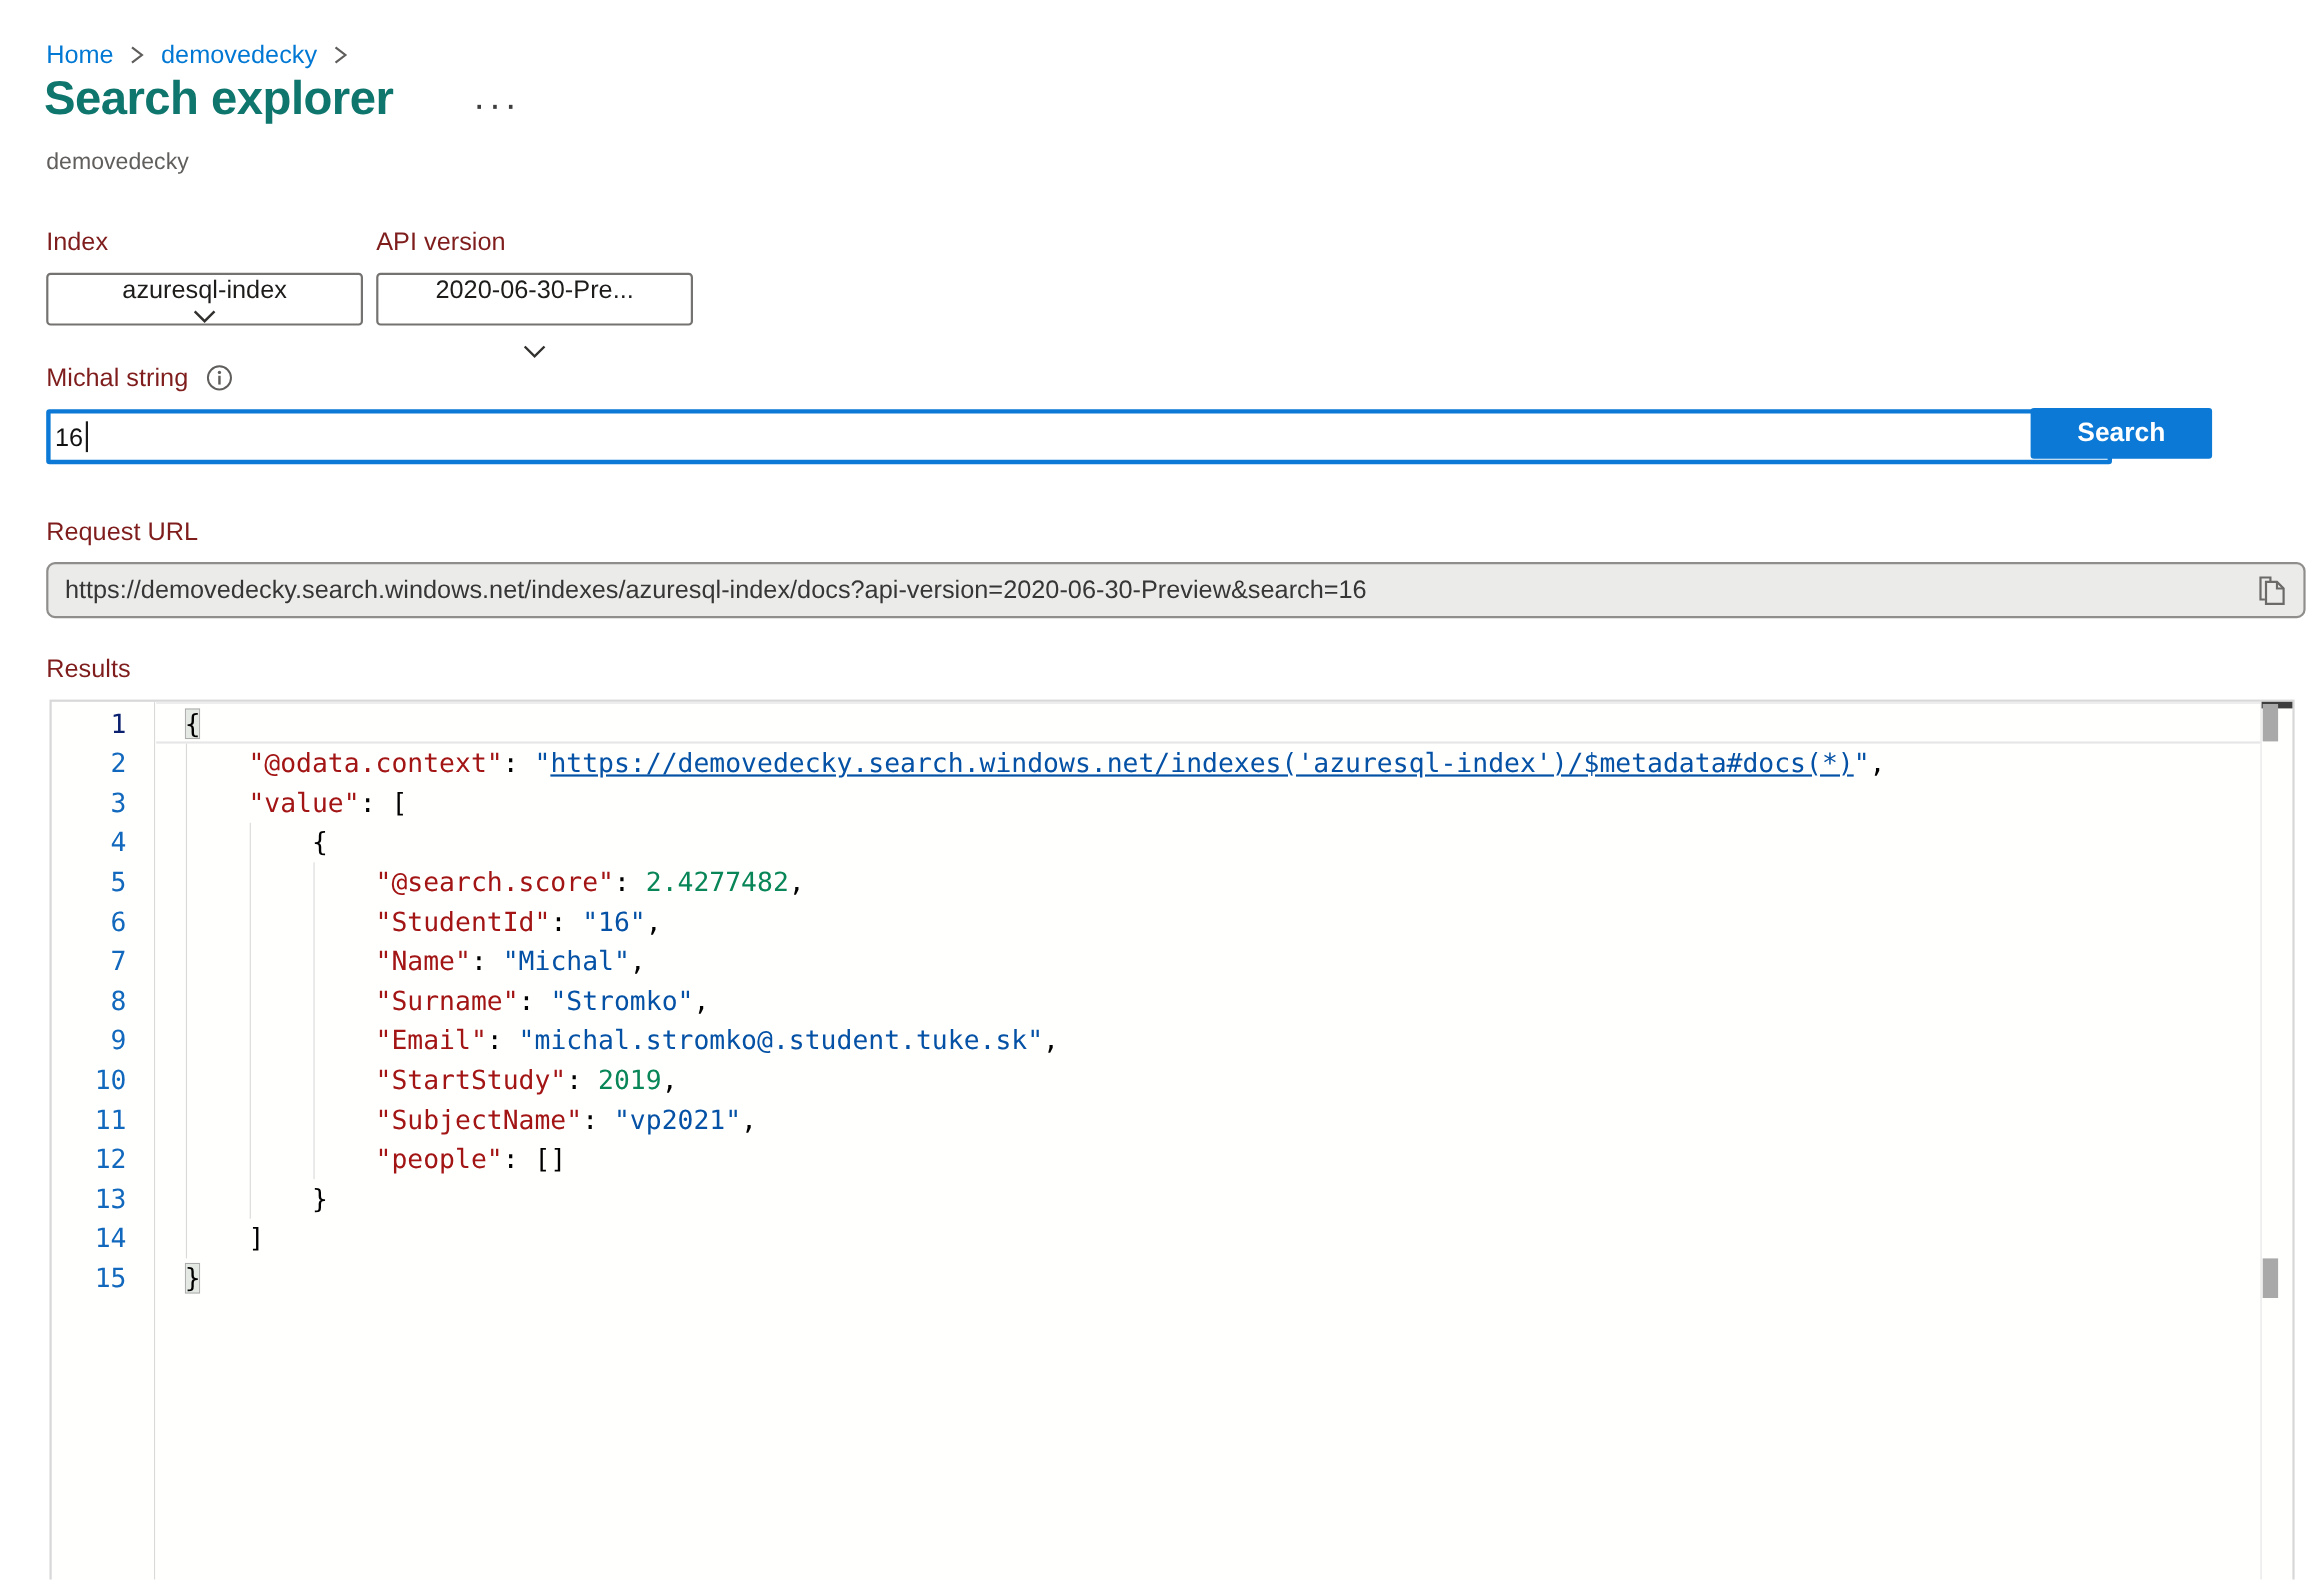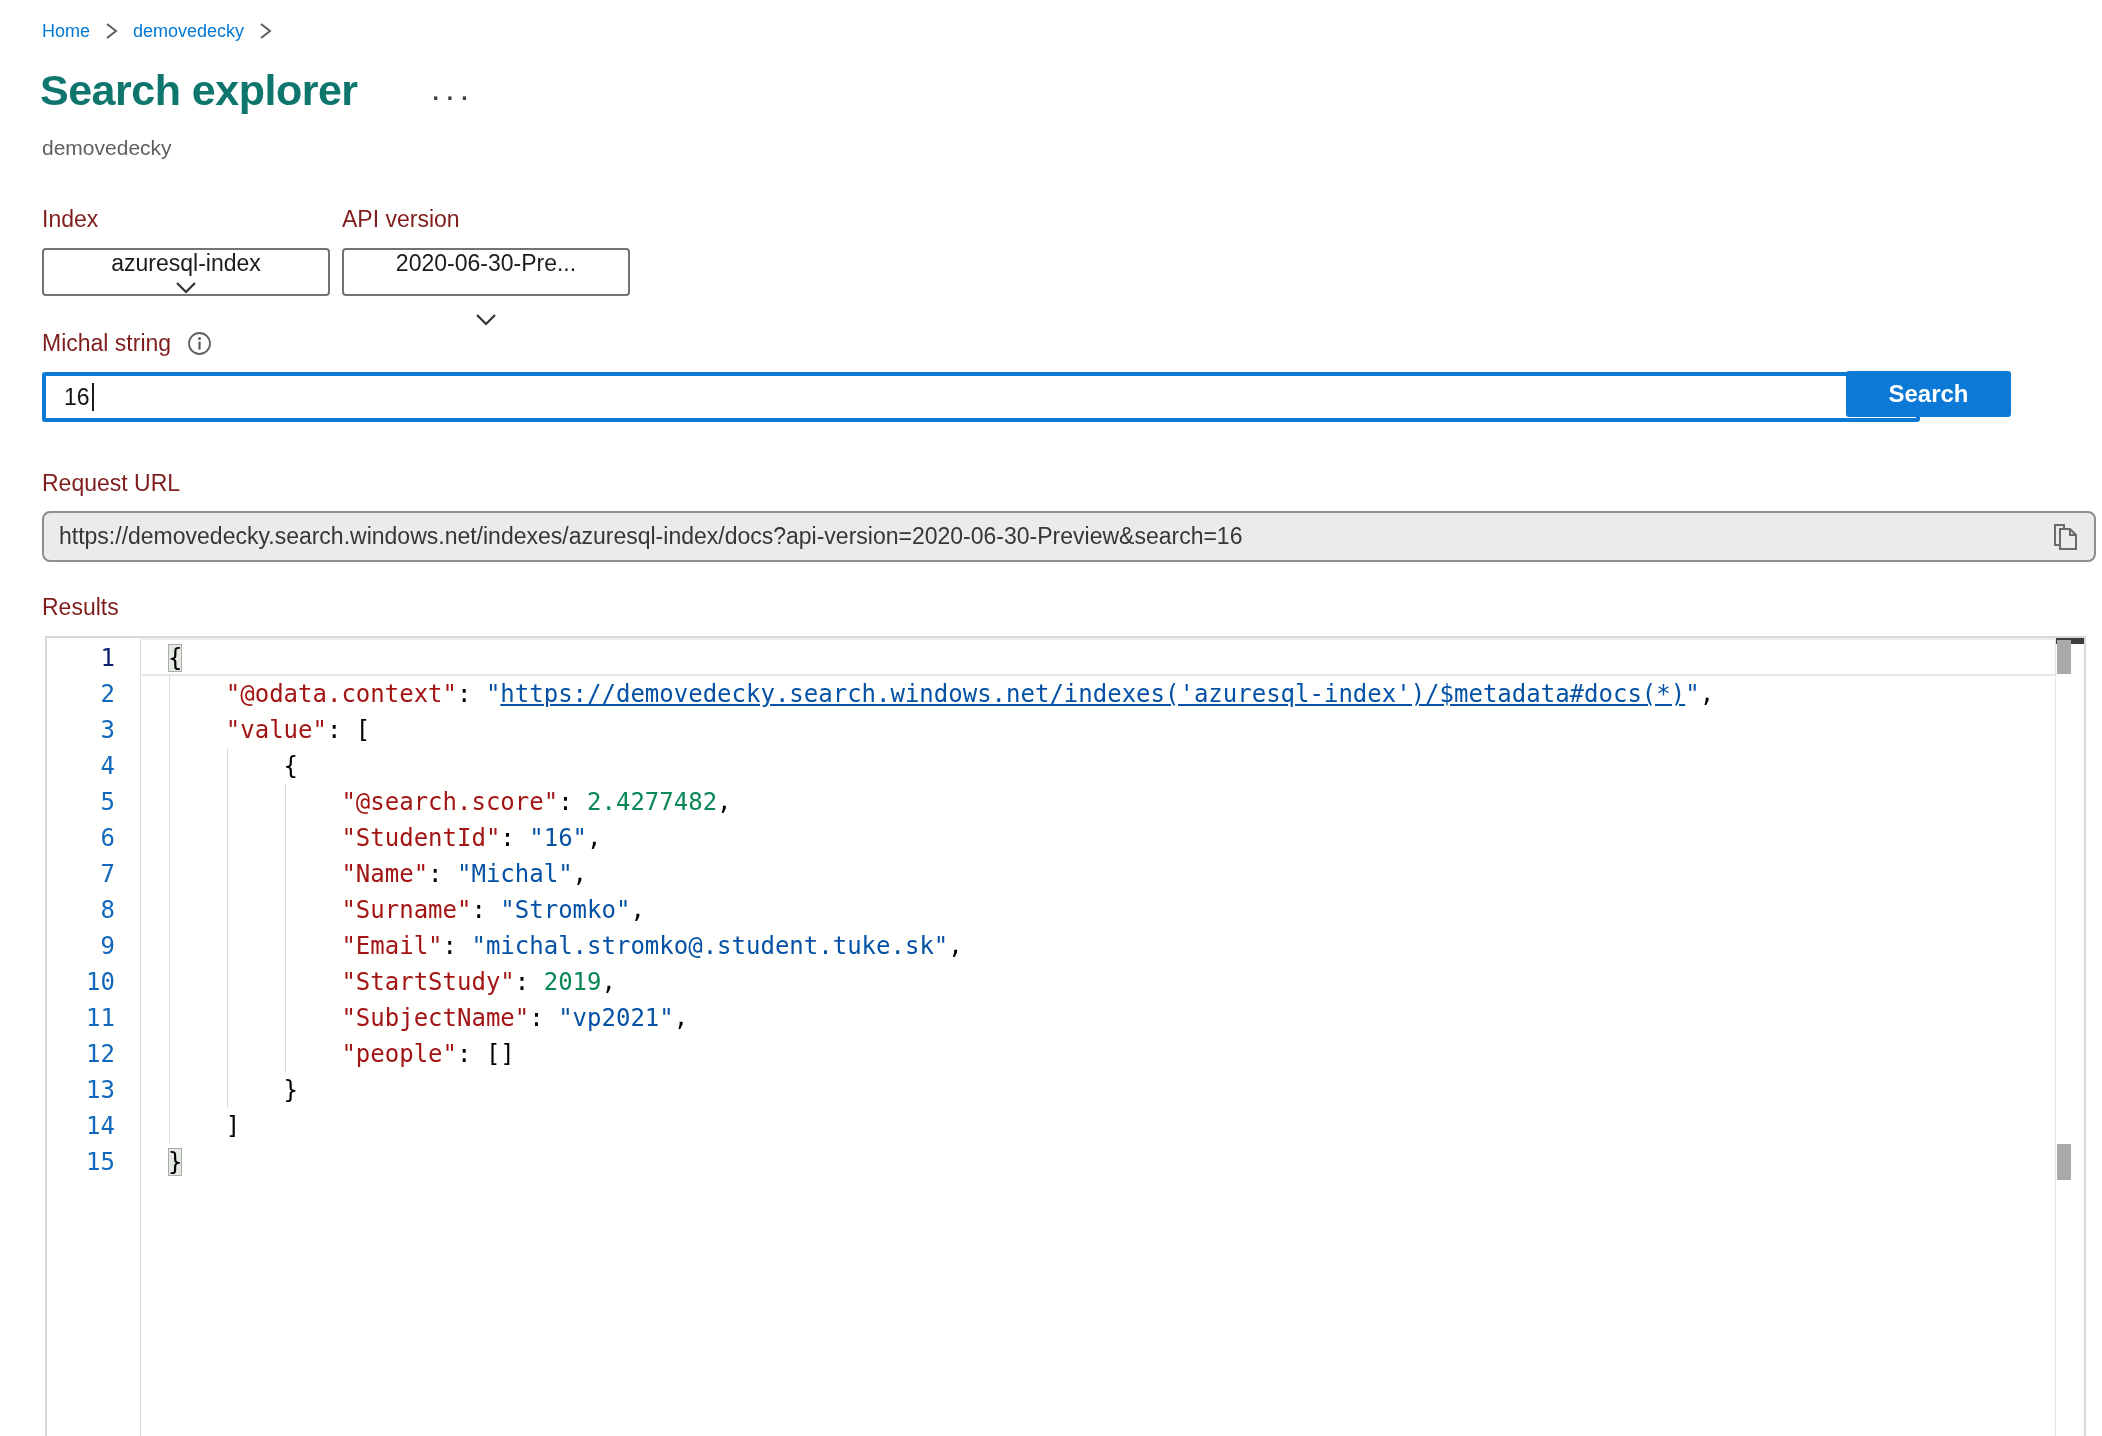--- a/index.html
+++ b/index.html
@@ -2,21 +2,21 @@
 <html style="--link-blue: #0078d4; --accent-blue: #0b79d5; --json-key: #a31515; --json-string: #0451a5; --json-number: #098658; --line-number: #1168bd; --active-line-number: #0b216f;"><head>
 <meta charset="utf-8">
 <style>
   html,body{margin:0;padding:0;}
   body{
     width:2102px;height:1436px;position:relative;overflow:hidden;
     background:#ffffff;font-family:"Liberation Sans",sans-serif;
     -webkit-font-smoothing:antialiased;
   }
   
-  .breadcrumb{position:absolute;left:42px;top:20px;display:flex;align-items:center;gap:15px;font-size:18px;}
+  .breadcrumb{position:absolute;left:42px;top:36px;display:flex;align-items:center;gap:15px;font-size:23px;}
   .crumb{color:var(--link-blue);cursor:pointer;}
   .crumb-sep svg{display:block;}
   
   .page-title{position:absolute;left:40px;top:66px;font-size:43px;font-weight:700;color:#0f766e;letter-spacing:-0.5px;}
   .more-btn{position:absolute;left:430px;top:78px;font-size:34px;color:#3d3d3d;letter-spacing:3px;cursor:pointer;line-height:34px;}
   .subtitle{position:absolute;left:42px;top:136px;font-size:21px;color:#615f5d;}
   
   .field-label{position:absolute;font-size:23px;color:#7f1d1d;}
   .lbl-index{left:42px;top:206px;}
   .lbl-api{left:342px;top:206px;}
@@ -26,21 +26,21 @@
   
   .dropdown{position:absolute;top:248px;width:288px;height:48px;box-sizing:border-box;
     border:2px solid #757371;border-radius:4px;background:#fff;display:flex;align-items:center;
     justify-content:space-between;padding:0 17px;font-size:23px;color:#1d1c1b;cursor:pointer;flex-direction:column;}
   .dd-index{left:42px;}
   .dd-api{left:342px;gap:36px;}
   .dd-chevron svg{display:block;}
   
   .query-input{position:absolute;left:42px;top:372px;width:1878px;height:50px;box-sizing:border-box;
     border:4px solid var(--accent-blue);border-radius:3px;background:#fff;display:flex;align-items:center;
-    padding-left:18px;font-size:23px;color:#111;}
+    padding-left:4px;font-size:23px;color:#111;}
   .caret{width:2px;height:28px;background:#1a1a1a;margin-left:2px;}
   .search-btn{position:absolute;left:1846px;top:371px;width:165px;height:46px;background:var(--accent-blue);
     border:none;border-radius:3px;color:#fff;font-size:24px;font-weight:700;font-family:"Liberation Sans",sans-serif;
     display:flex;align-items:center;justify-content:center;cursor:pointer;}
   
   .url-bar{position:absolute;left:42px;top:511px;width:2054px;height:51px;box-sizing:border-box;
     background:#ebebea;border:2px solid #8f8e8c;border-radius:8px;display:flex;align-items:center;
     padding:0 14px 0 15px;font-size:23px;color:#363636;}
   .url-text{flex:1;white-space:nowrap;overflow:hidden;}
   .copy-btn{width:34px;height:36px;display:flex;align-items:center;justify-content:center;cursor:pointer;background:none;border:none;padding:0;}

